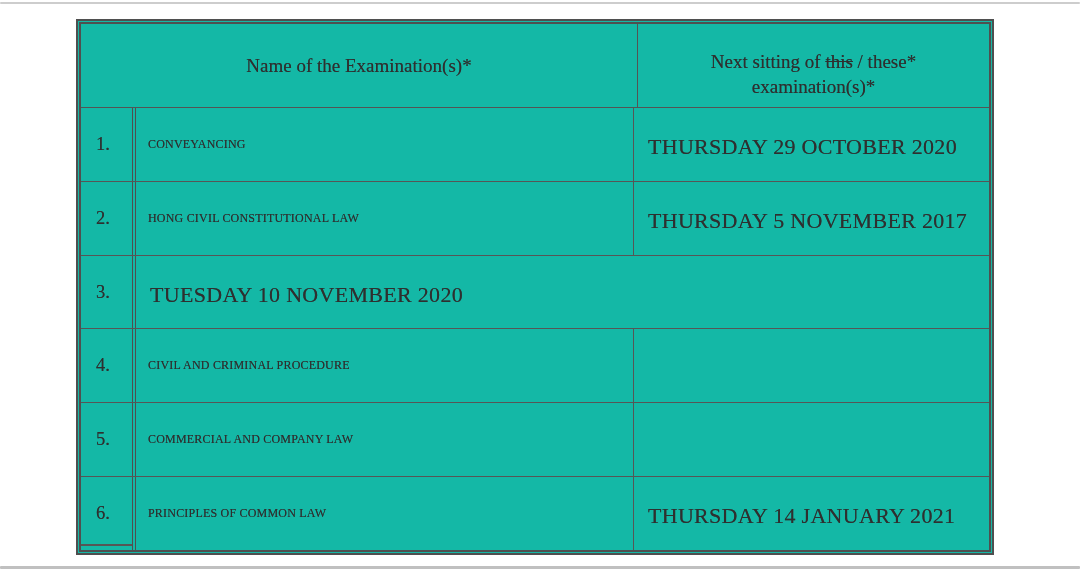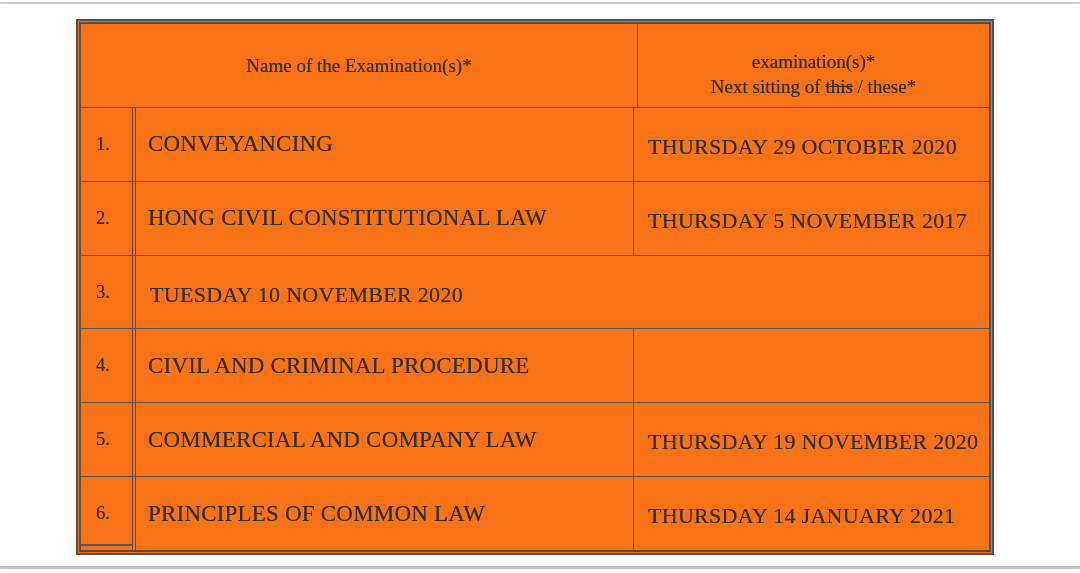--- a/index.html
+++ b/index.html
@@ -30,21 +30,21 @@
   .doc-table {
     position: absolute;
     left: 76px;
     top: 19px;
     width: 918px;
     height: 536px;
     box-sizing: border-box;
     border: 5px double #4f4f4f;
     display: flex;
     flex-direction: column;
-    background: #f97316;
+    background: #14b8a6;
     text-shadow: 0 0 0.6px rgba(45,45,45,0.65);
   }
 
   .header-row {
     height: 84px;
     flex: none;
     display: flex;
     border-bottom: 1.5px solid #545454;
     box-sizing: border-box;
   }
@@ -102,21 +102,21 @@
     background: #565656;
   }
   .c-name {
     width: 498px;
     flex: none;
     box-sizing: border-box;
     border-right: 1.5px solid #565656;
     display: flex;
     align-items: center;
     padding-left: 12px;
-    font-size: 23px;
+    font-size: 12px;
     letter-spacing: 0.2px;
   }
   .c-date {
     flex: 1;
     display: flex;
     align-items: center;
     padding-left: 14px;
     padding-top: 5px;
     box-sizing: border-box;
     font-size: 22px;
@@ -129,24 +129,24 @@
 <div class="scan-artifact top"></div>
 <div class="scan-artifact bottom"></div>
 
 <div class="doc-table">
 
   <div class="header-row">
     <div class="h-name">
       <span>Name of the Examination(s)*</span>
     </div>
     <div class="h-date">
-      <span>examination(s)*</span>
       <span>
         <span>Next sitting of </span><span class="struck">this</span><span> / these*</span>
       </span>
+      <span>examination(s)*</span>
     </div>
   </div>
 
   <div class="body-row">
     <div class="c-num">1.</div>
     <div class="c-name">CONVEYANCING</div>
     <div class="c-date">THURSDAY 29 OCTOBER 2020</div>
   </div>
 
   <div class="body-row">
@@ -161,21 +161,20 @@
   </div>
 
   <div class="body-row">
     <div class="c-num">4.</div>
     <div class="c-name">CIVIL AND CRIMINAL PROCEDURE</div>
   </div>
 
   <div class="body-row">
     <div class="c-num">5.</div>
     <div class="c-name">COMMERCIAL AND COMPANY LAW</div>
-    <div class="c-date">THURSDAY 19 NOVEMBER 2020</div>
   </div>
 
   <div class="body-row">
     <div class="c-num">6.</div>
     <div class="c-name">PRINCIPLES OF COMMON LAW</div>
     <div class="c-date">THURSDAY 14 JANUARY 2021</div>
   </div>
 
 </div>
 

